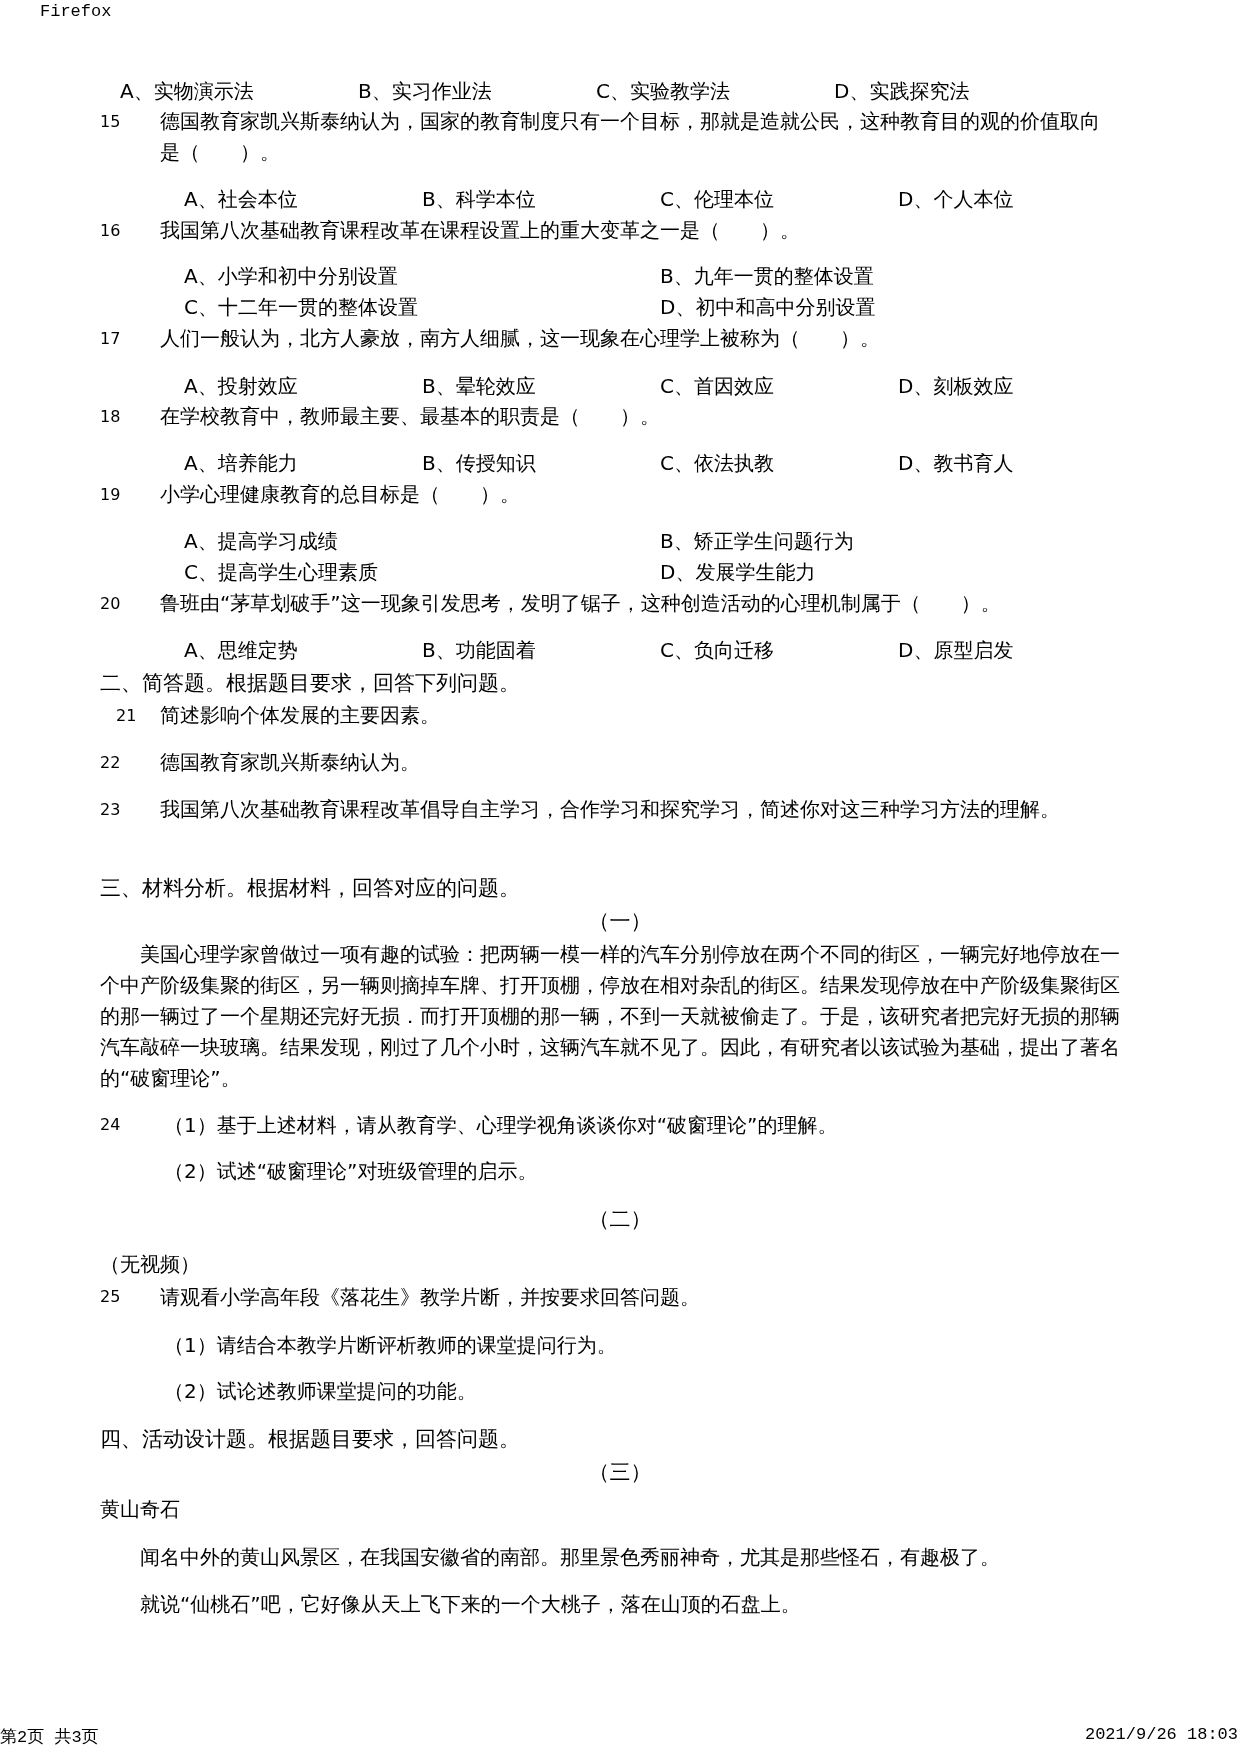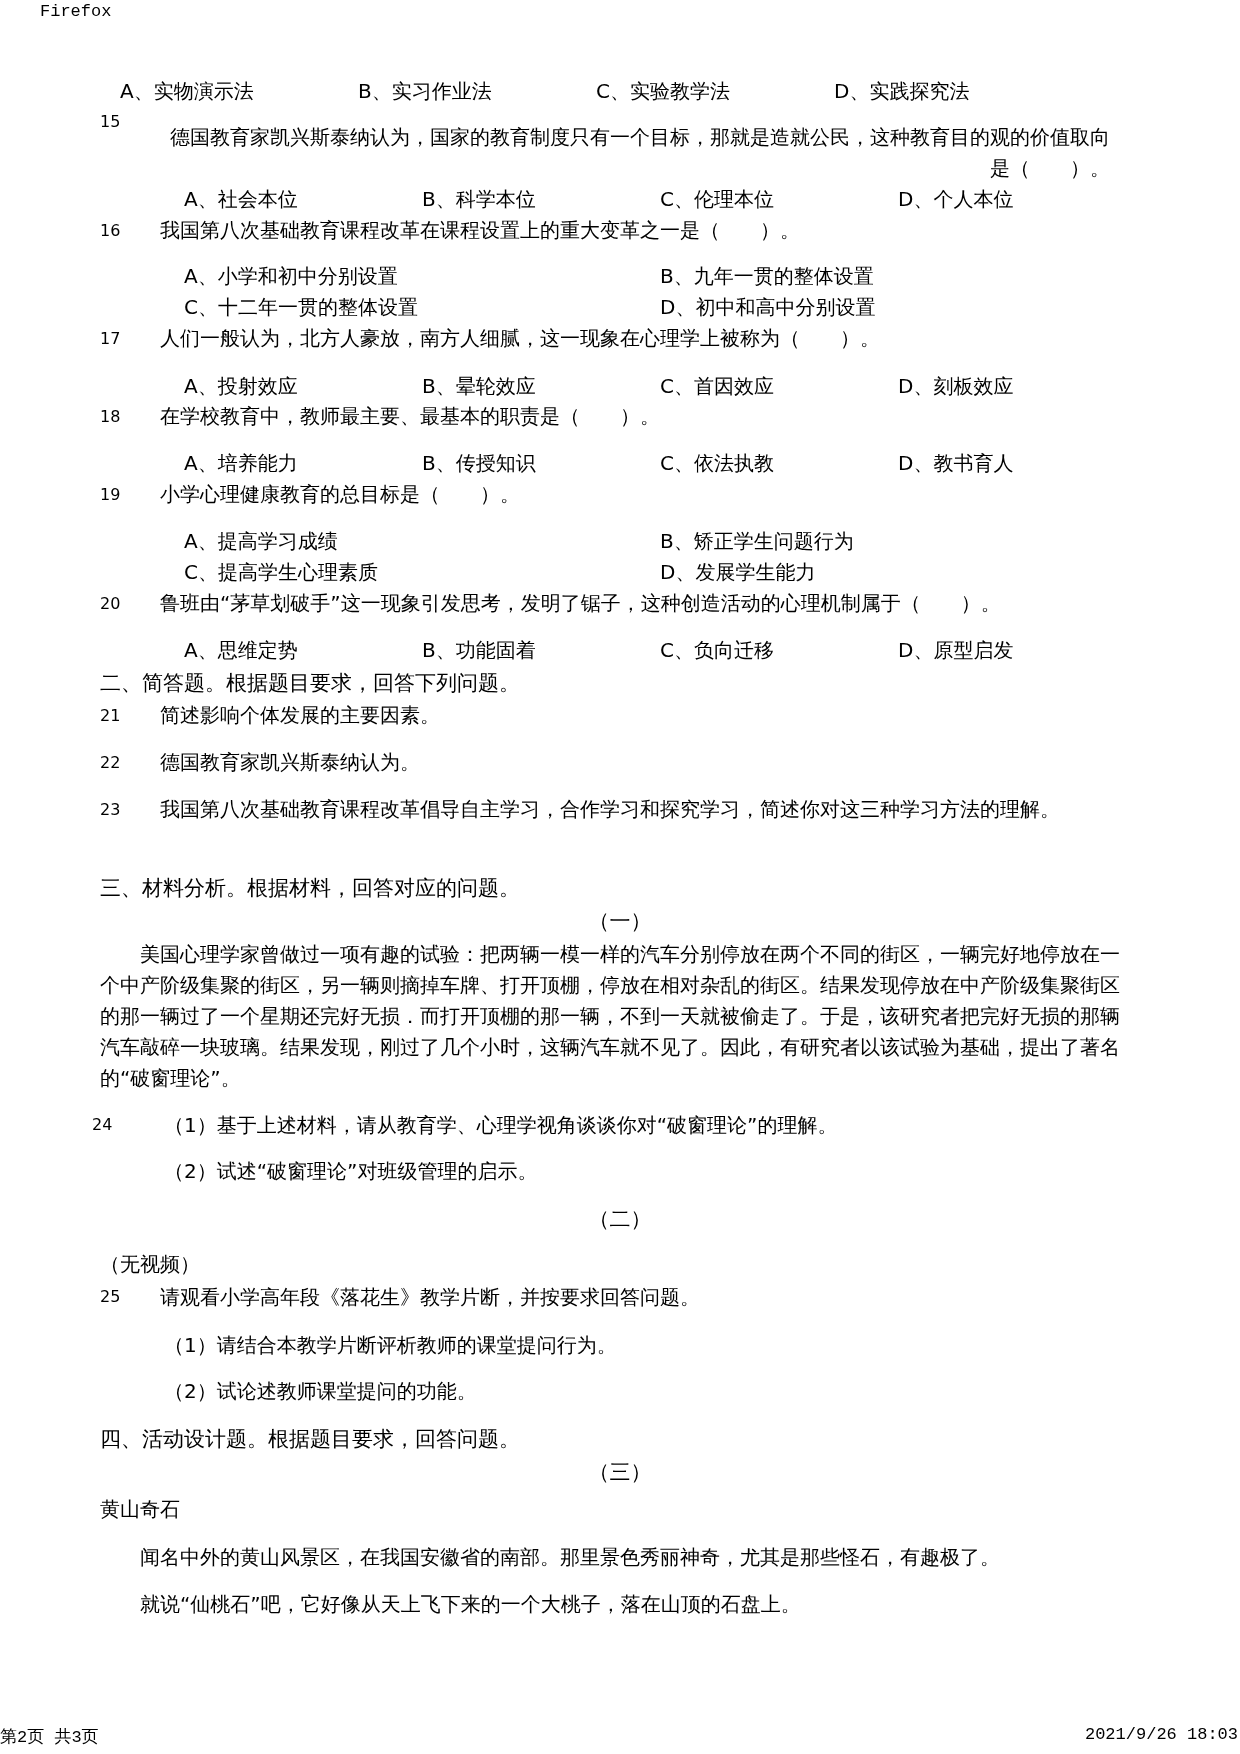--- a/index.html
+++ b/index.html
@@ -27,21 +27,21 @@
 
 <div>
   <span class="opt" style="left:120px;top:77px;">A、实物演示法</span>
   <span class="opt" style="left:358px;top:77px;">B、实习作业法</span>
   <span class="opt" style="left:596px;top:77px;">C、实验教学法</span>
   <span class="opt" style="left:834px;top:77px;">D、实践探究法</span>
 </div>
 
 <div>
   <span class="qnum" style="left:100px;top:108px;">15</span>
-  <div class="qtext" style="left:160px;top:122px;width:950px;text-align:right;">德国教育家凯兴斯泰纳认为，国家的教育制度只有一个目标，那就是造就公民，这种教育目的观的价值取向是（　　）。</div>
+  <div class="qtext" style="left:160px;top:106px;width:950px;">德国教育家凯兴斯泰纳认为，国家的教育制度只有一个目标，那就是造就公民，这种教育目的观的价值取向是（　　）。</div>
   <span class="opt" style="left:184px;top:185px;">A、社会本位</span>
   <span class="opt" style="left:422px;top:185px;">B、科学本位</span>
   <span class="opt" style="left:660px;top:185px;">C、伦理本位</span>
   <span class="opt" style="left:898px;top:185px;">D、个人本位</span>
 </div>
 
 <div>
   <span class="qnum" style="left:100px;top:217px;">16</span>
   <div class="qtext" style="left:160px;top:215px;">我国第八次基础教育课程改革在课程设置上的重大变革之一是（　　）。</div>
   <span class="opt" style="left:184px;top:262px;">A、小学和初中分别设置</span>
@@ -81,38 +81,38 @@
   <span class="qnum" style="left:100px;top:590px;">20</span>
   <div class="qtext" style="left:160px;top:588px;width:1000px;">鲁班由“茅草划破手”这一现象引发思考，发明了锯子，这种创造活动的心理机制属于（　　）。</div>
   <span class="opt" style="left:184px;top:636px;">A、思维定势</span>
   <span class="opt" style="left:422px;top:636px;">B、功能固着</span>
   <span class="opt" style="left:660px;top:636px;">C、负向迁移</span>
   <span class="opt" style="left:898px;top:636px;">D、原型启发</span>
 </div>
 
 <div class="sec" style="left:100px;top:668px;">二、简答题。根据题目要求，回答下列问题。</div>
 <div>
-  <span class="qnum" style="left:100px;top:702px;text-align:center;">21</span>
+  <span class="qnum" style="left:116px;top:702px;text-align:center;">21</span>
   <div class="qtext" style="left:160px;top:700px;">简述影响个体发展的主要因素。</div>
 </div>
 <div>
   <span class="qnum" style="left:100px;top:749px;">22</span>
   <div class="qtext" style="left:160px;top:747px;">德国教育家凯兴斯泰纳认为。</div>
 </div>
 <div>
   <span class="qnum" style="left:100px;top:796px;">23</span>
   <div class="qtext" style="left:160px;top:794px;width:950px;">我国第八次基础教育课程改革倡导自主学习，合作学习和探究学习，简述你对这三种学习方法的理解。</div>
 </div>
 
 <div class="sec" style="left:100px;top:873px;">三、材料分析。根据材料，回答对应的问题。</div>
 <div class="center" style="top:906px;">（一）</div>
 <div class="para" style="top:939px;">美国心理学家曾做过一项有趣的试验：把两辆一模一样的汽车分别停放在两个不同的街区，一辆完好地停放在一个中产阶级集聚的街区，另一辆则摘掉车牌、打开顶棚，停放在相对杂乱的街区。结果发现停放在中产阶级集聚街区的那一辆过了一个星期还完好无损．而打开顶棚的那一辆，不到一天就被偷走了。于是，该研究者把完好无损的那辆汽车敲碎一块玻璃。结果发现，刚过了几个小时，这辆汽车就不见了。因此，有研究者以该试验为基础，提出了著名的“破窗理论”。</div>
 
 <div>
-  <span class="qnum" style="left:92px;top:1111px;">24</span>
+  <span class="qnum" style="left:100px;top:1111px;">24</span>
   <span class="abs" style="left:164px;top:1111px;">（1）基于上述材料，请从教育学、心理学视角谈谈你对“破窗理论”的理解。</span>
   <span class="abs" style="left:164px;top:1157px;">（2）试述“破窗理论”对班级管理的启示。</span>
 </div>
 
 <div class="center" style="top:1204px;">（二）</div>
 <span class="abs" style="left:100px;top:1250px;">（无视频）</span>
 
 <div>
   <span class="qnum" style="left:100px;top:1283px;">25</span>
   <span class="abs" style="left:160px;top:1283px;">请观看小学高年段《落花生》教学片断，并按要求回答问题。</span>

